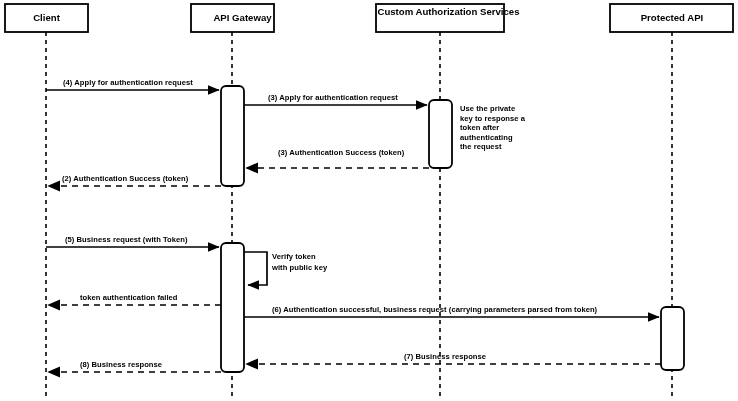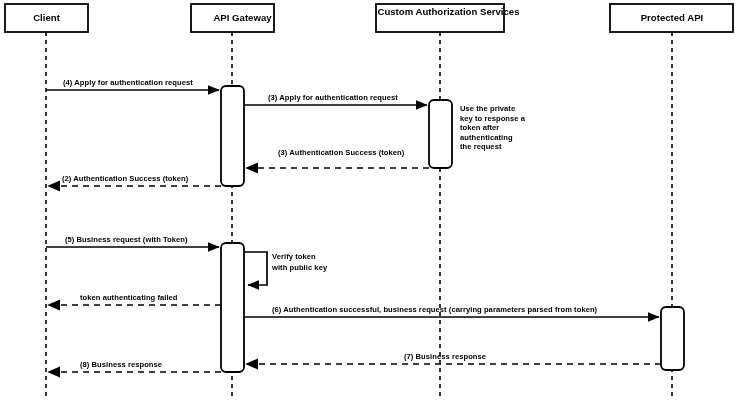--- a/index.html
+++ b/index.html
@@ -102,21 +102,21 @@
 <div class="lbl" style="left:63px;top:78px;">(4) Apply for authentication request</div>
 
 <div class="lbl" style="left:268px;top:93px;">(3) Apply for authentication request</div>
 
 <div class="lbl" style="left:278px;top:148px;">(3) Authentication Success (token)</div>
 
 <div class="lbl" style="left:62px;top:174px;">(2) Authentication Success (token)</div>
 
 <div class="lbl" style="left:65px;top:235px;">(5) Business request (with Token)</div>
 
-<div class="lbl" style="left:80px;top:293px;">token authenticating failed</div>
+<div class="lbl" style="left:80px;top:293px;">token authentication failed</div>
 
 <div class="lbl" style="left:272px;top:305px;">(6) Authentication successful, business request (carrying parameters parsed from token)</div>
 
 <div class="lbl" style="left:404px;top:352px;">(7) Business response</div>
 
 <div class="lbl" style="left:80px;top:360px;">(8) Business response</div>
 
 <div class="lbl" style="left:272px;top:252px;">Verify token</div>
 <div class="lbl" style="left:272px;top:263px;text-align:right;">with public key</div>
 

